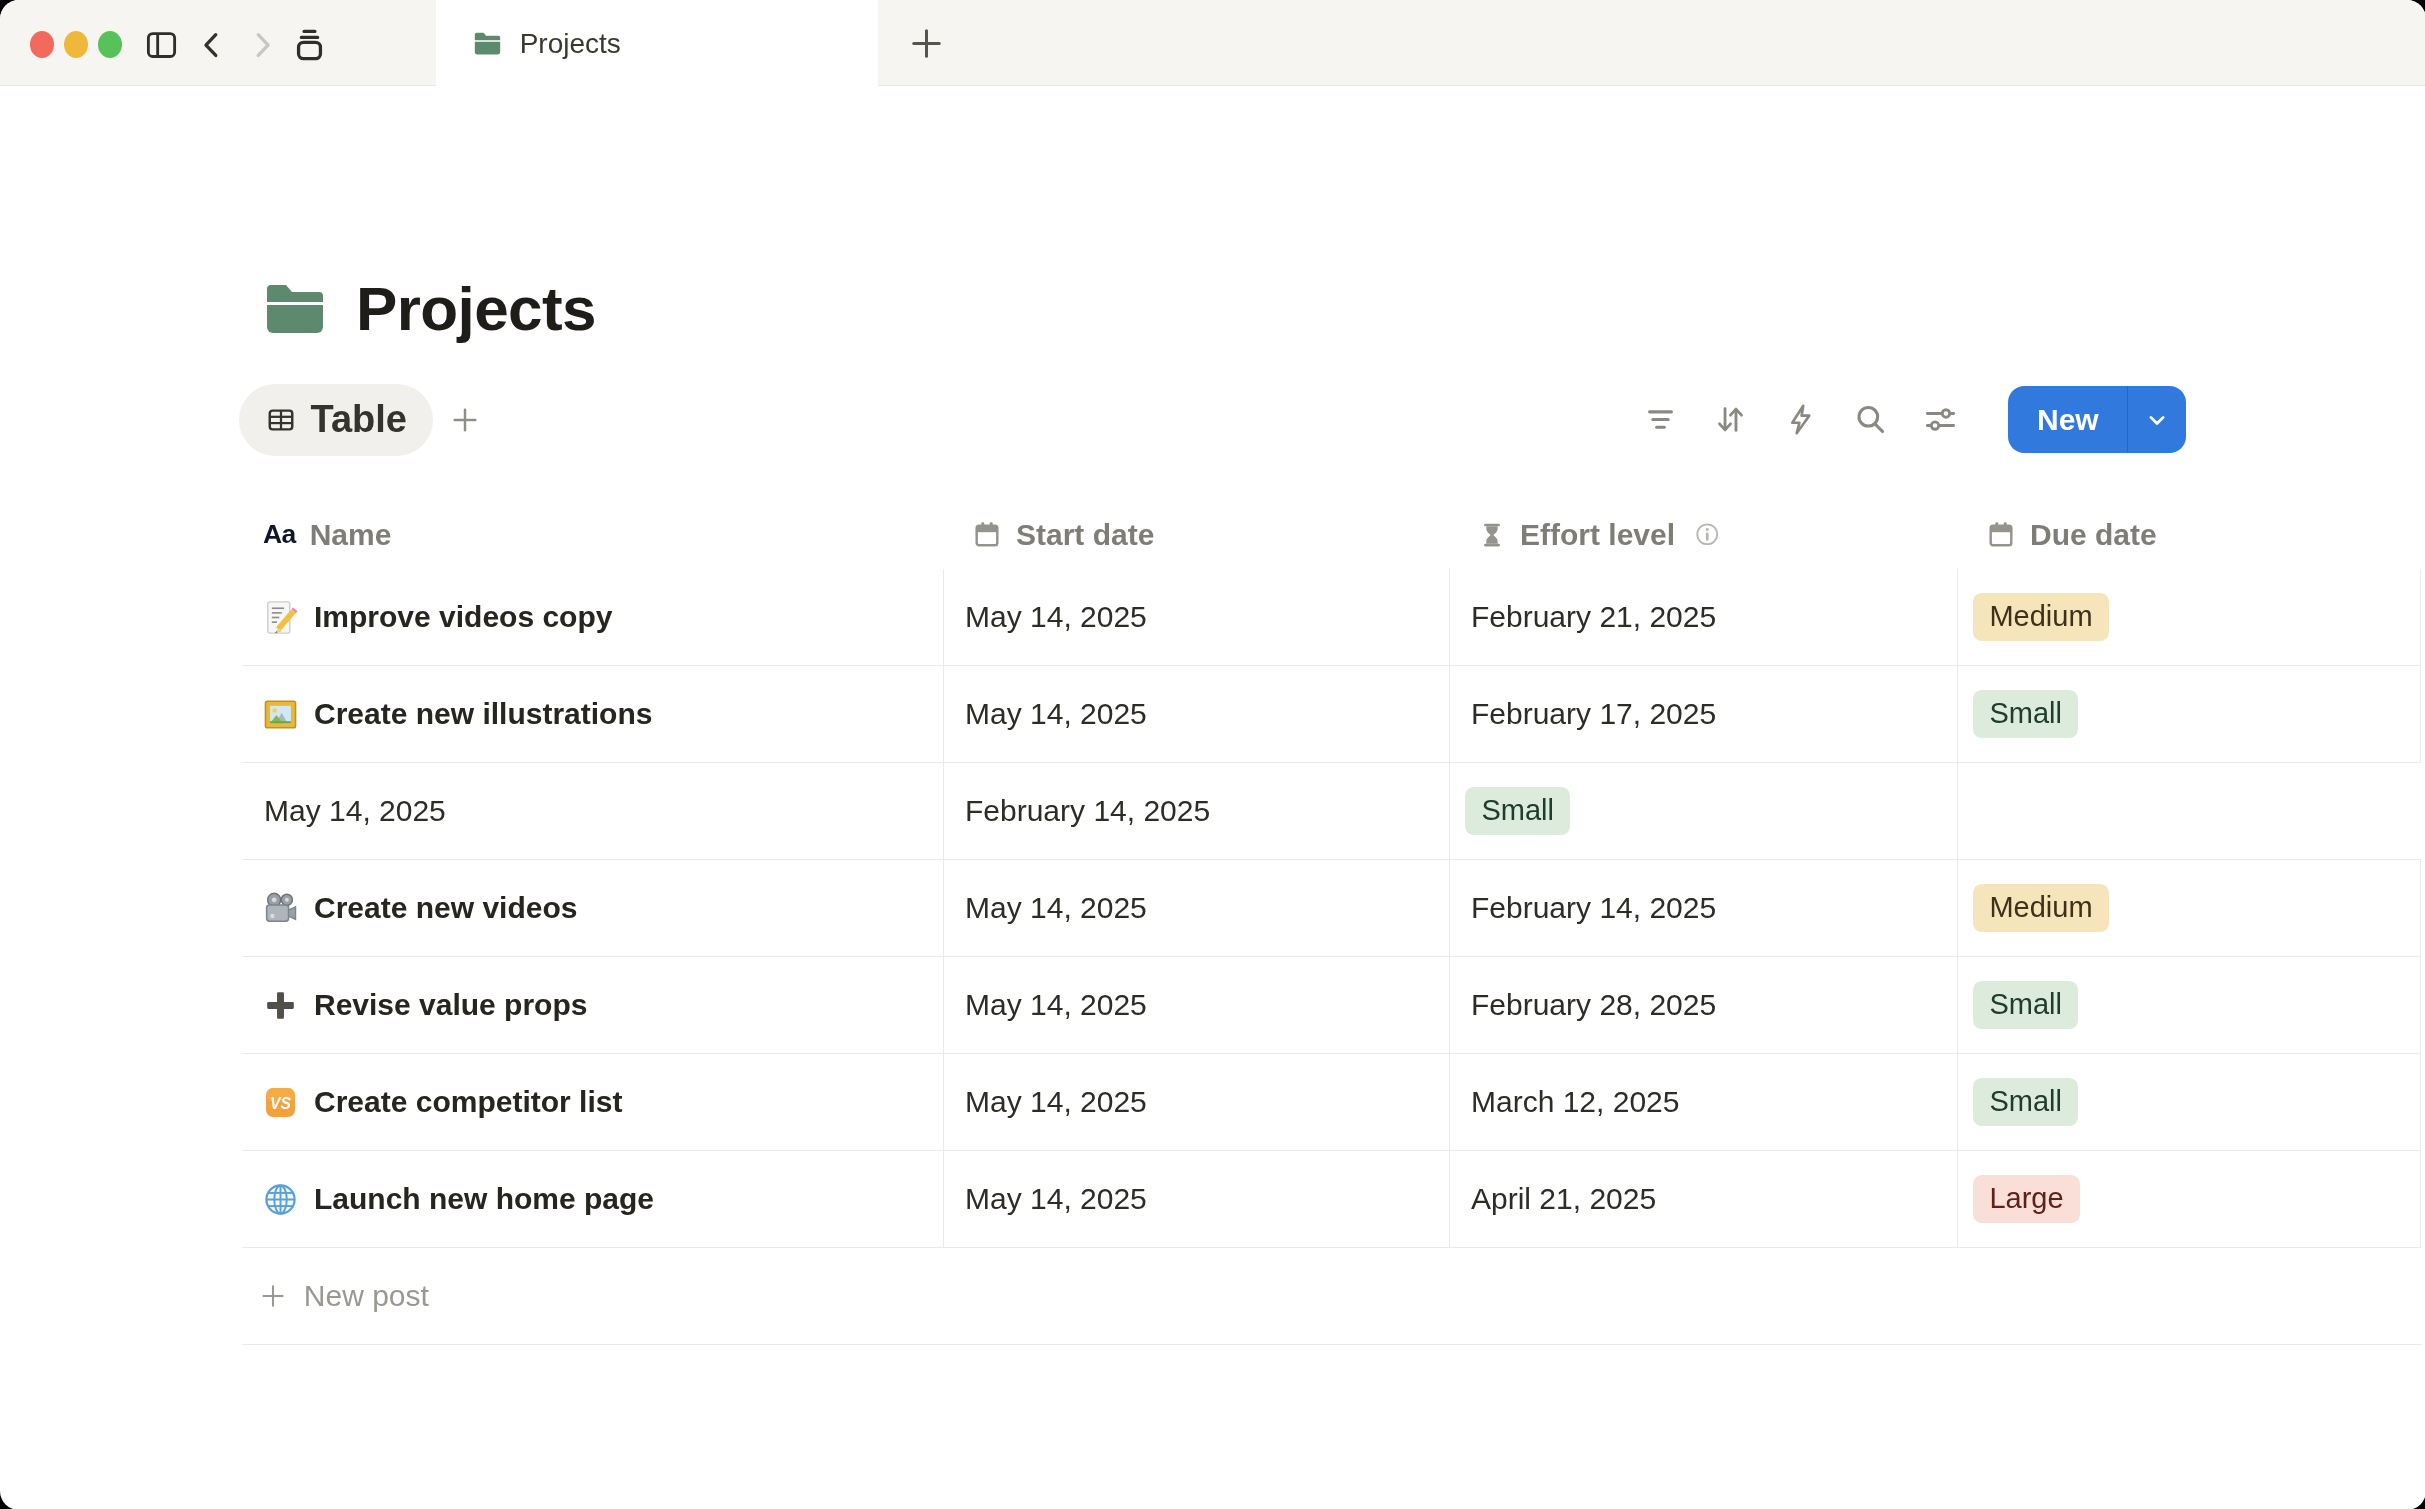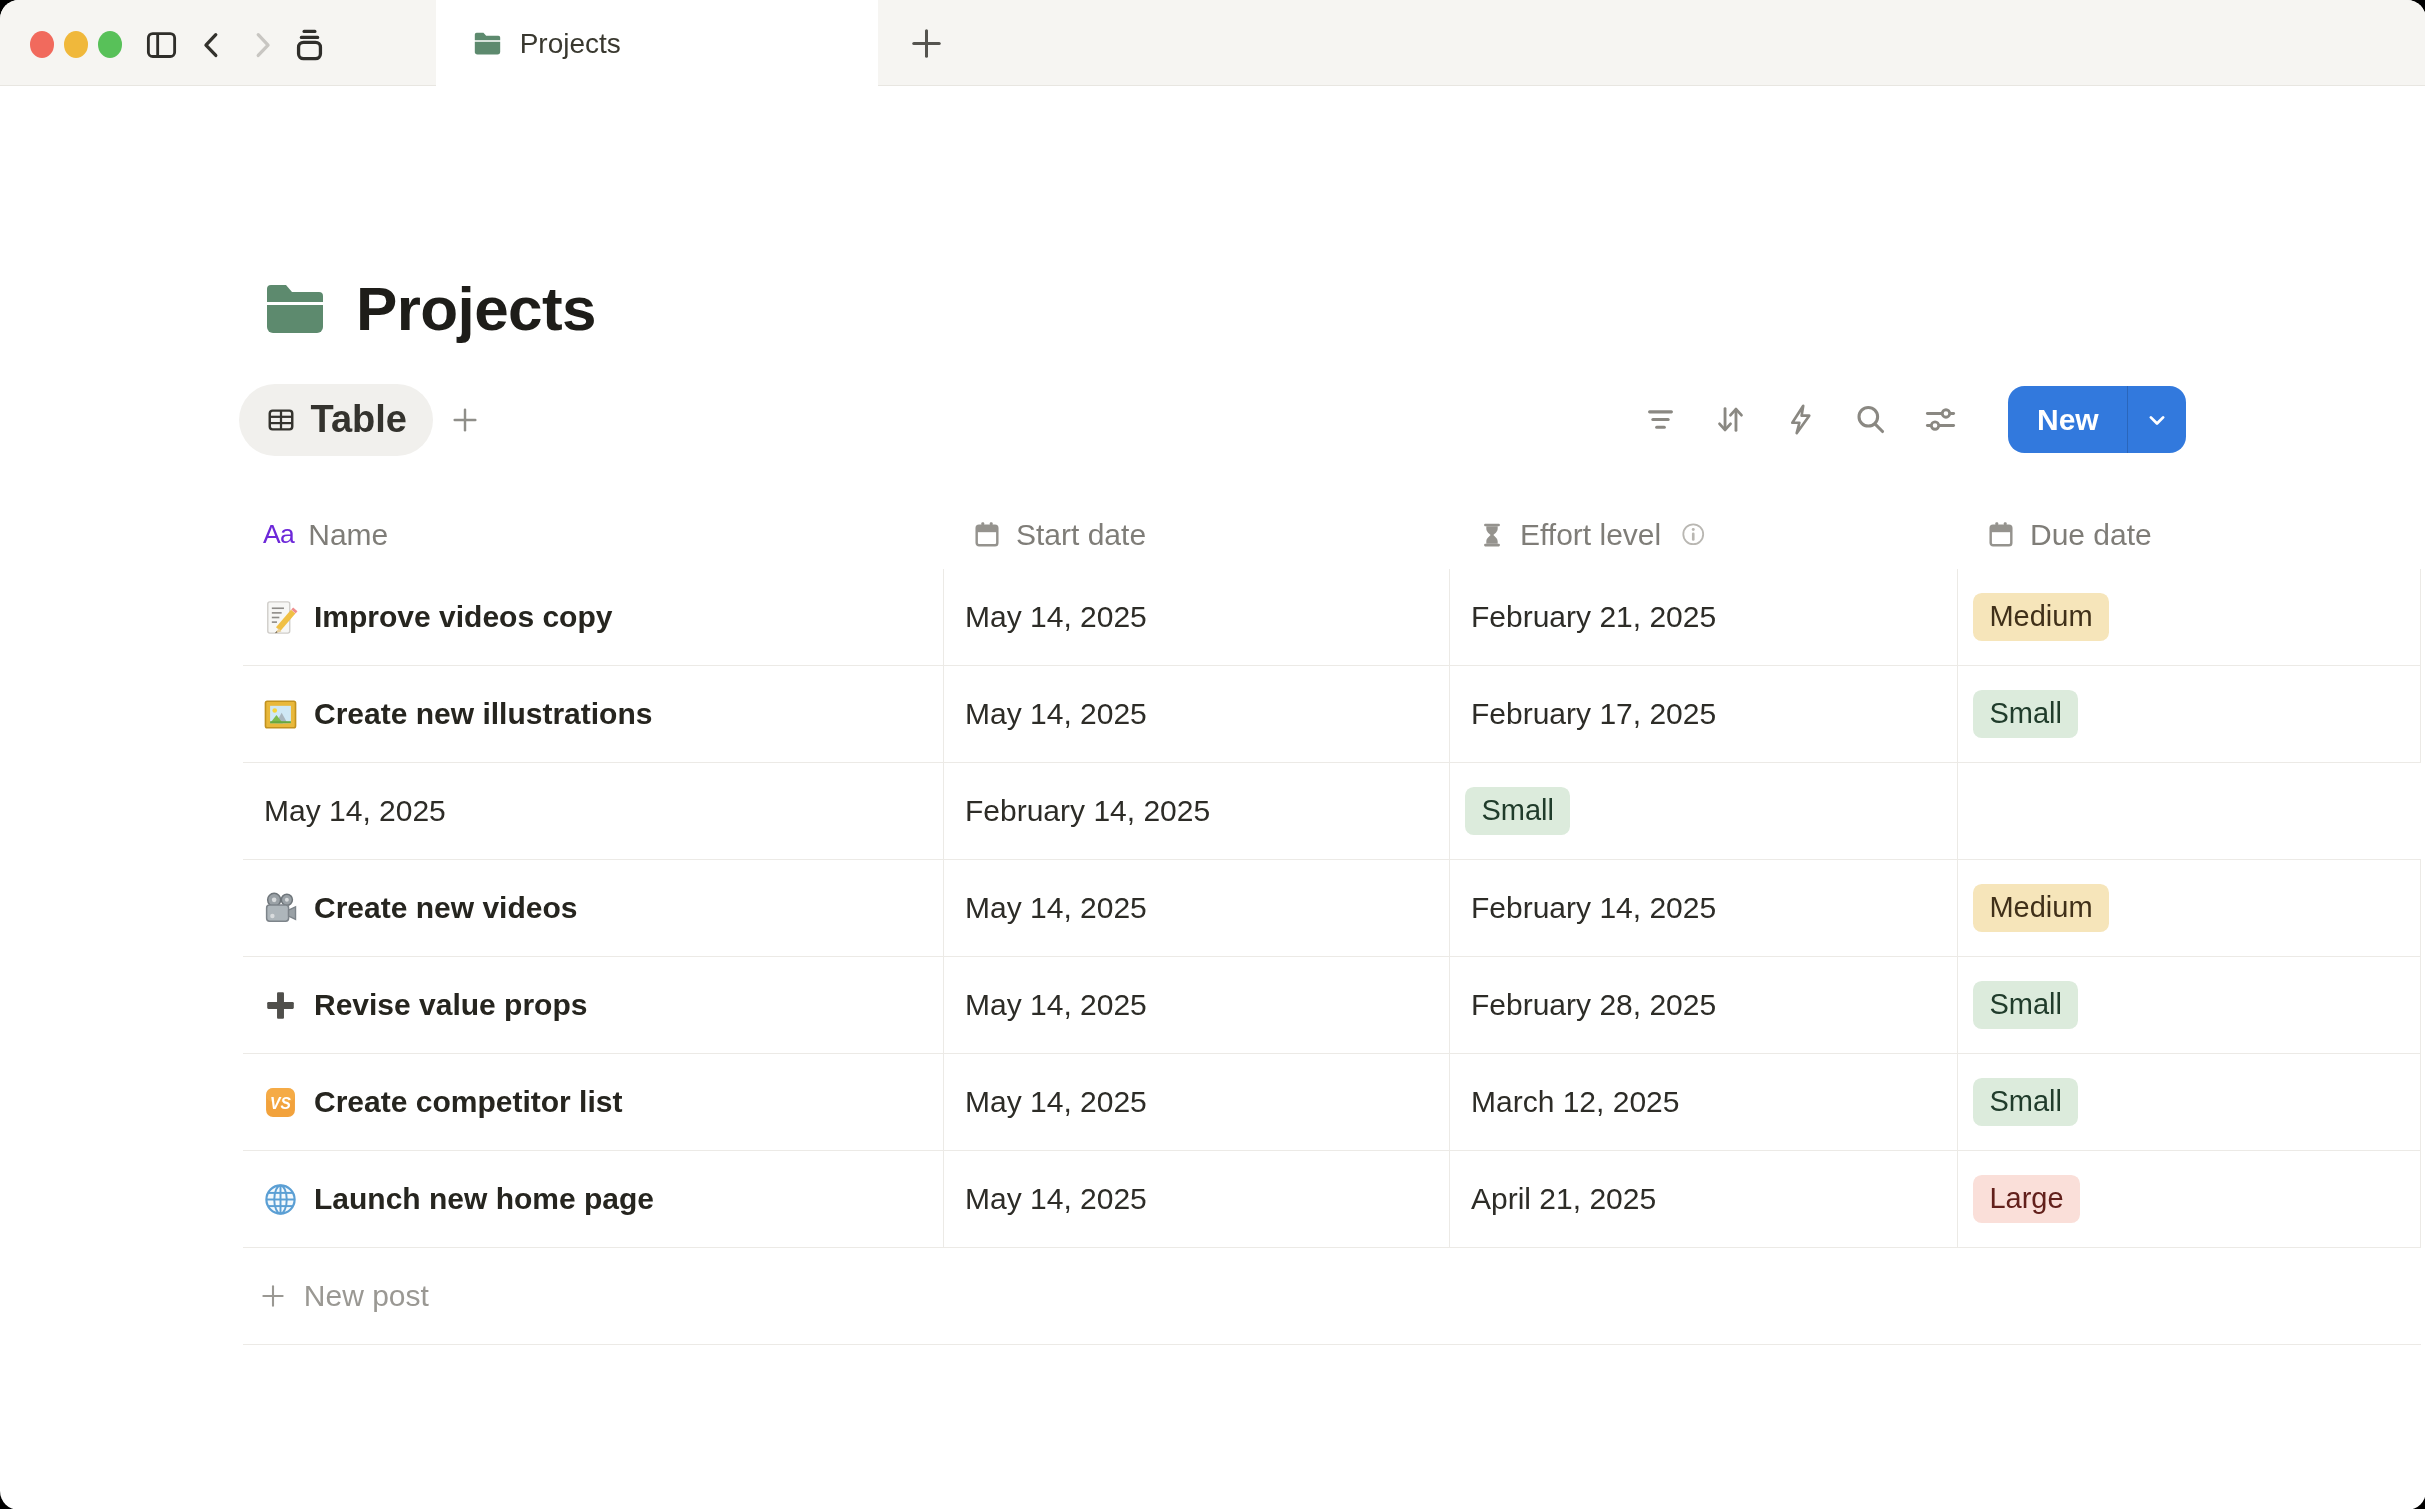--- a/index.html
+++ b/index.html
@@ -49,22 +49,22 @@
   .new-btn .nb-divider{width:1.3px;background:#2a66bb;}
   .new-btn .nb-caret{display:flex;align-items:center;padding:0 15px;}
   
   .db-table{margin:44px 0 0 243px;width:2178px;}
   .hrow,.drow{box-sizing:border-box;}
   .hrow{
     display:grid;grid-template-columns:701px 506px 508px 463px;height:69px;align-items:center;
   }
   .hcell{display:flex;align-items:center;gap:14px;padding-left:20px;box-sizing:border-box;}
   .hcell.pad{padding-left:28px;}
-  .hcell .hlabel{font-size:30px;color:#7f7d78;white-space:nowrap;}
-  .aa{font-size:26.5px;color:#6d28d9;font-weight:400;letter-spacing:-0.6px;}
+  .hcell .hlabel{font-size:30px;color:#7f7d78;white-space:nowrap;font-weight:bold;}
+  .aa{font-size:26.5px;color:#0f172a;font-weight:700;letter-spacing:-0.6px;}
   .drow{
     display:grid;grid-template-columns:701px 506px 508px 463px;height:97px;
     border-bottom:1.3px solid #eceae6;
   }
   .dcell{display:flex;align-items:center;box-sizing:border-box;border-right:1.3px solid #eceae6;}
   .cell-name{gap:15px;padding-left:19px;font-size:30px;font-weight:600;color:#26251f;cursor:pointer;}
   .cell-date{padding-left:21px;font-size:30px;color:#2d2c27;}
   .cell-effort{padding-left:15px;}
   .badge{
     display:inline-block;padding:7.6px 16.4px;border-radius:8.8px;font-size:29px;line-height:1.1;

